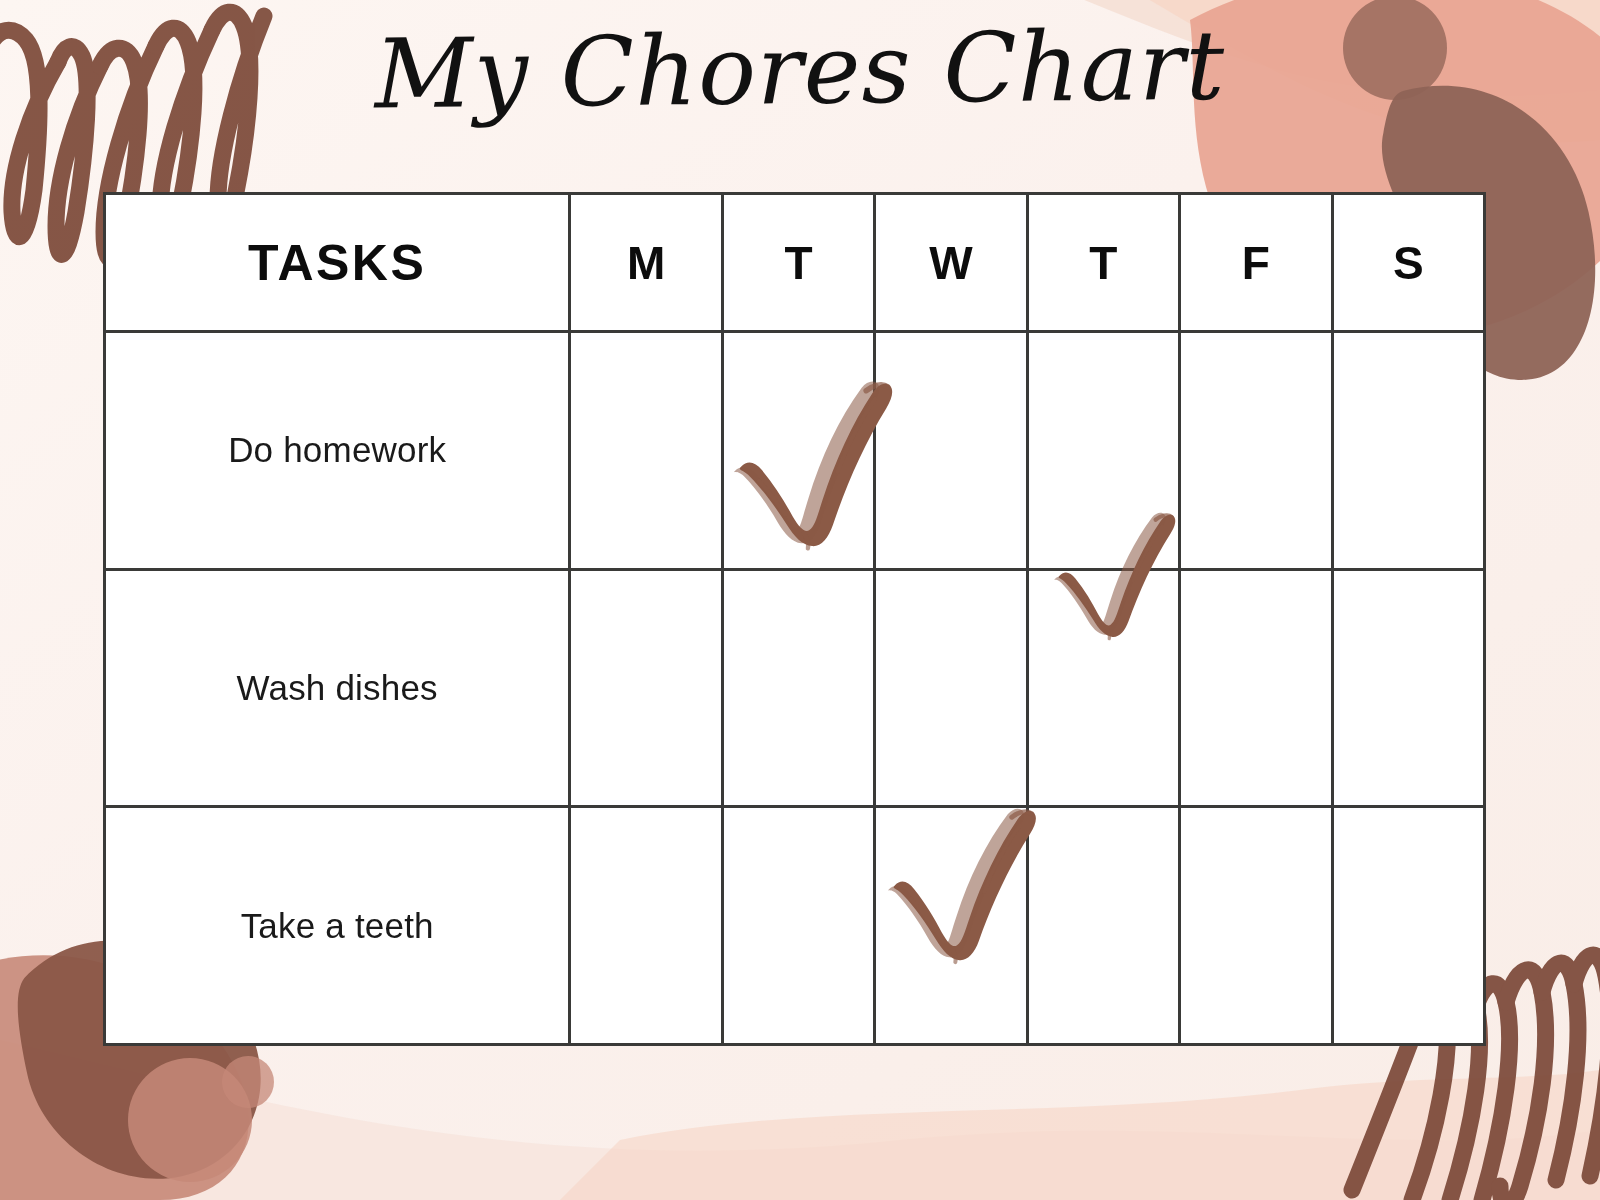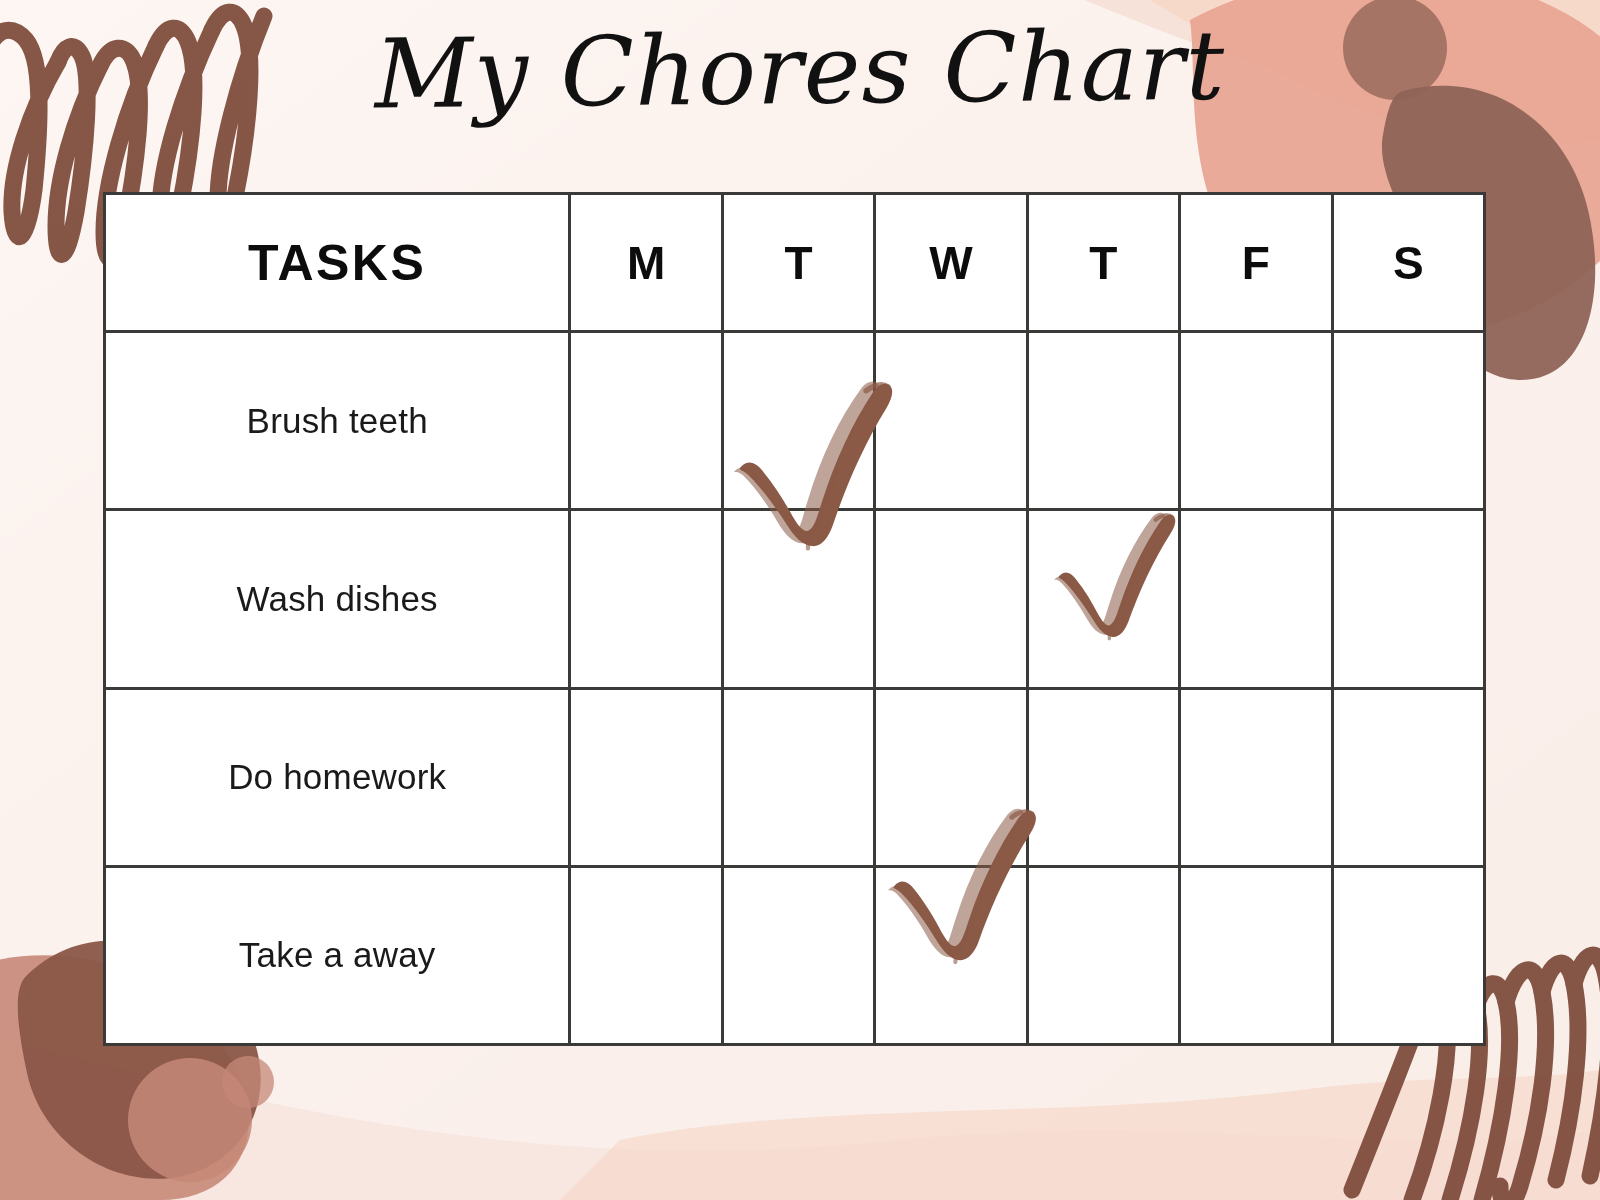--- a/index.html
+++ b/index.html
@@ -195,54 +195,45 @@
         <th class="day-head">T</th>
         <th class="day-head">W</th>
         <th class="day-head">T</th>
         <th class="day-head">F</th>
         <th class="day-head">S</th>
       </tr>
     </thead>
 
     <tbody>
 
+
+
       <tr>
-        <td class="task-label">Brush teeth</td>
+        <td class="task-label">Do homework</td>
         <td class="day-cell"></td>
         <td class="day-cell"></td>
         <td class="day-cell"></td>
         <td class="day-cell"></td>
         <td class="day-cell"></td>
         <td class="day-cell"></td>
       </tr>
-
 
       <tr>
         <td class="task-label">Wash dishes</td>
         <td class="day-cell"></td>
         <td class="day-cell"></td>
         <td class="day-cell"></td>
         <td class="day-cell"></td>
         <td class="day-cell"></td>
         <td class="day-cell"></td>
       </tr>
 
+
       <tr>
-        <td class="task-label">Do homework</td>
-        <td class="day-cell"></td>
-        <td class="day-cell"></td>
-        <td class="day-cell"></td>
-        <td class="day-cell"></td>
-        <td class="day-cell"></td>
-        <td class="day-cell"></td>
-      </tr>
-
-
-      <tr>
-        <td class="task-label">Take a away</td>
+        <td class="task-label">Take a teeth</td>
         <td class="day-cell"></td>
         <td class="day-cell"></td>
         <td class="day-cell"></td>
         <td class="day-cell"></td>
         <td class="day-cell"></td>
         <td class="day-cell"></td>
       </tr>
     </tbody>
   </table>
 

